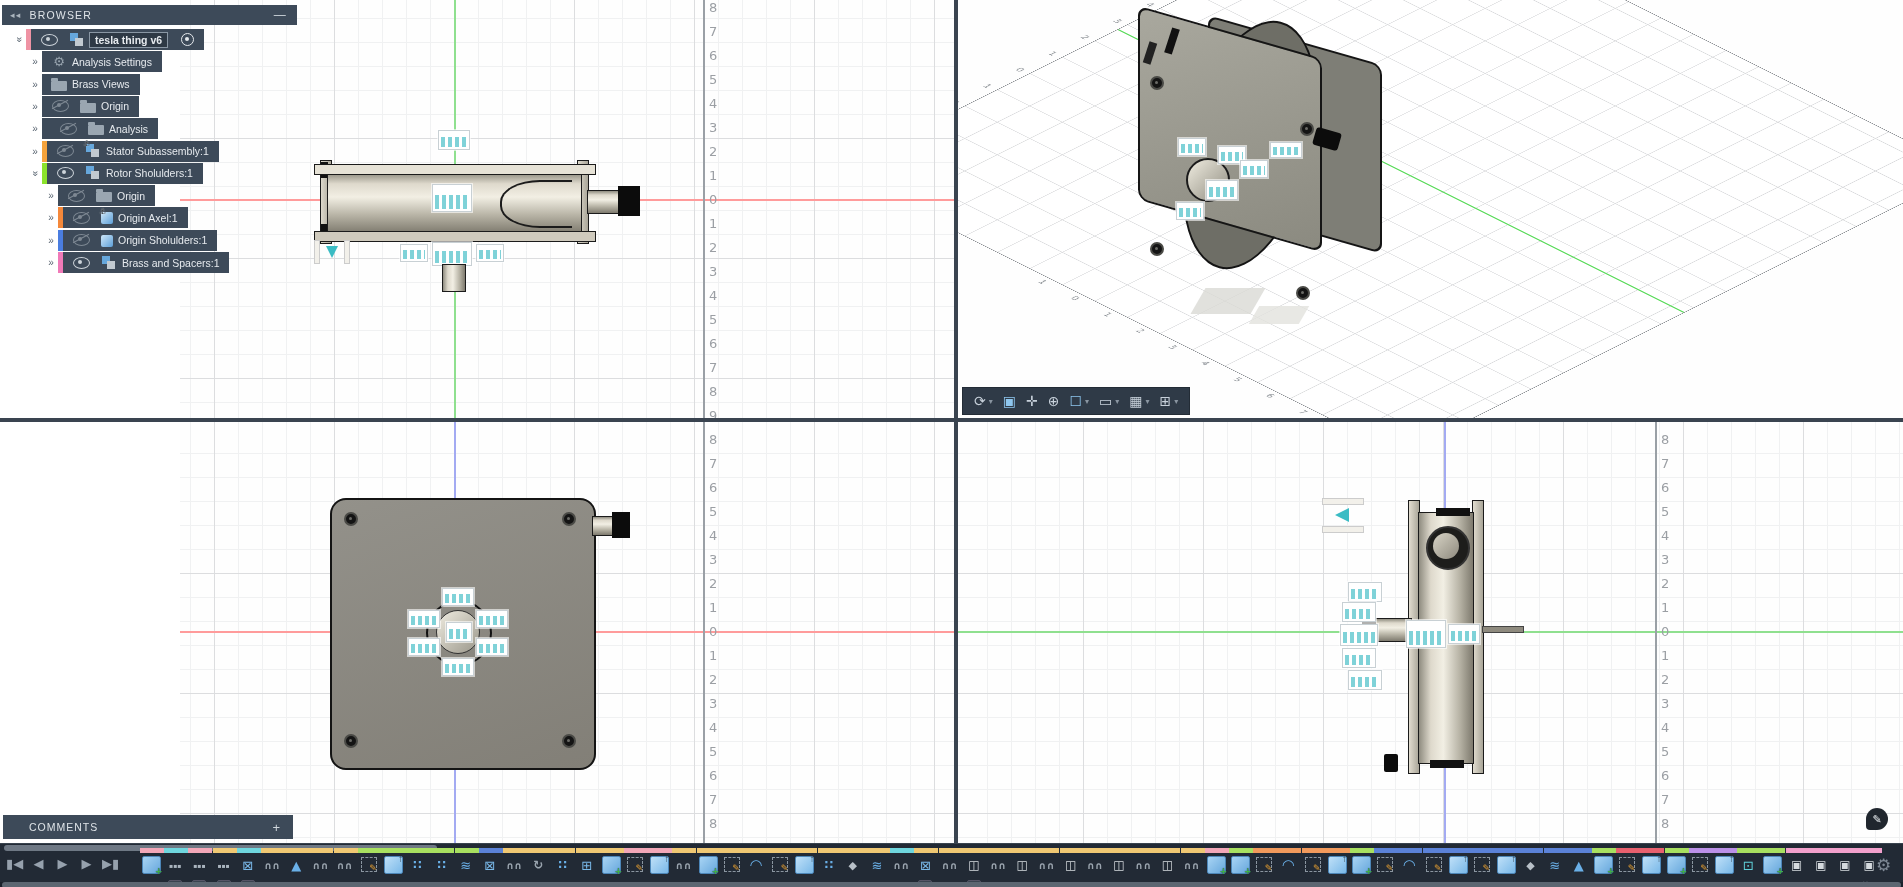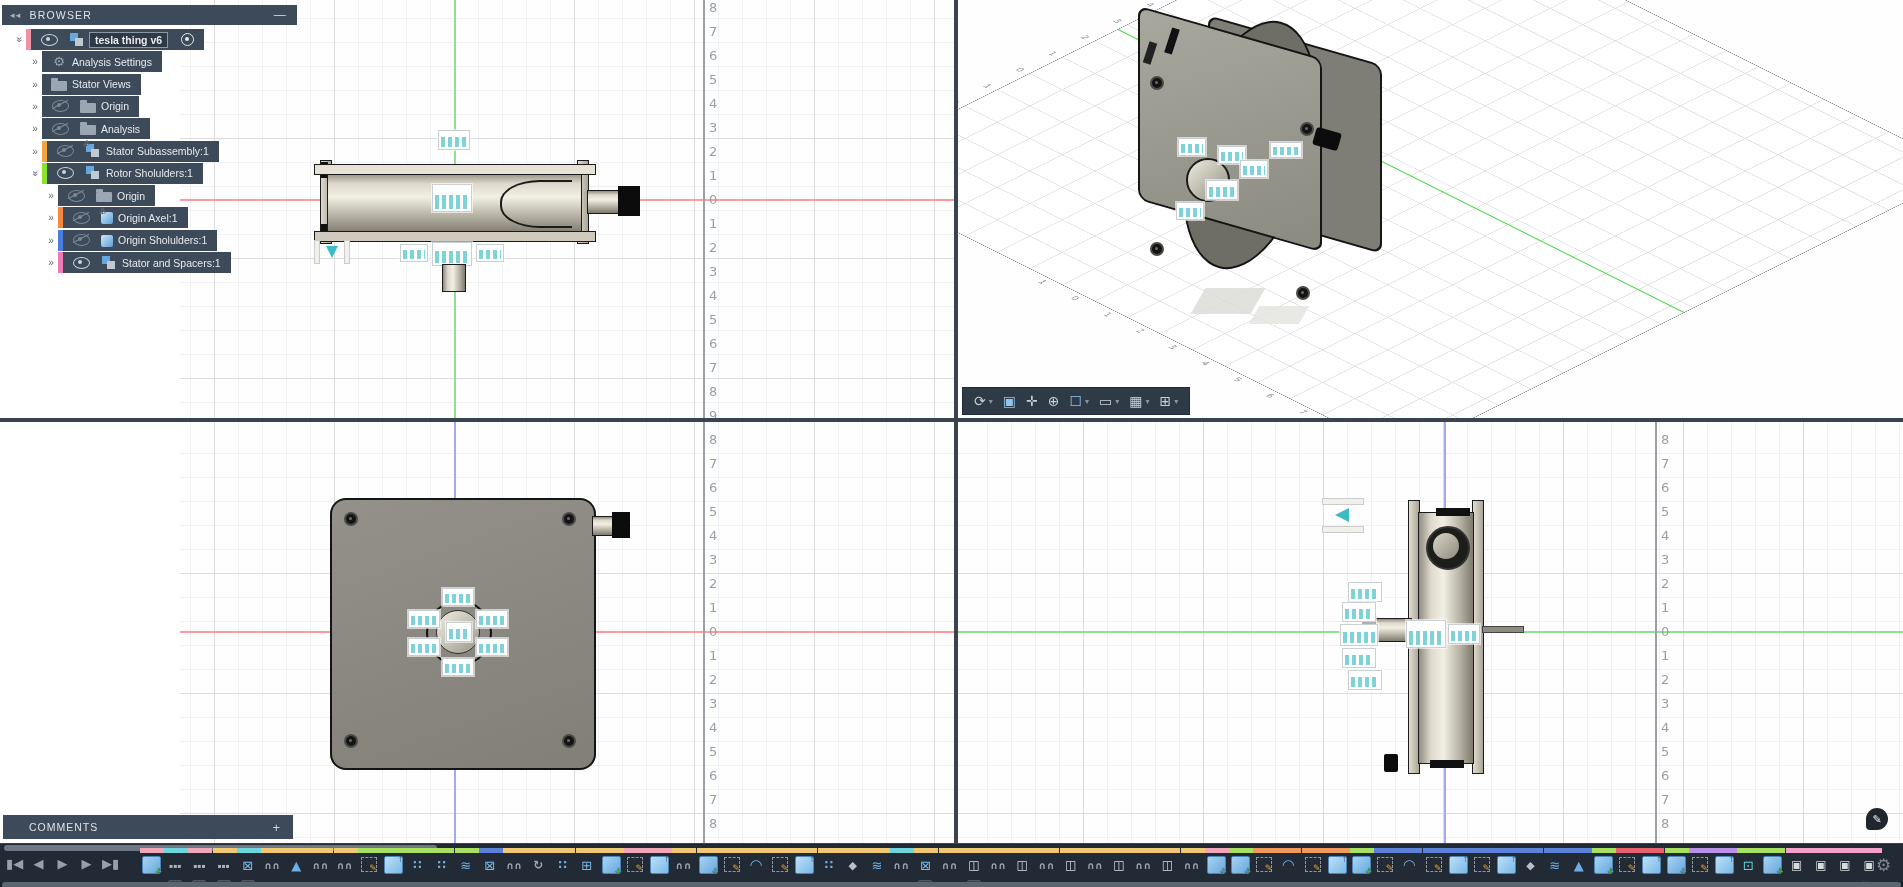--- a/index.html
+++ b/index.html
@@ -361,34 +361,34 @@
           <span class="chev">»</span>
           <div class="rowbox" style="padding-left: 4px;">
             <span class="ic ic-gear">⚙</span>
             <span class="lbl">Analysis Settings</span>
           </div>
         </div>
         <div class="tree-row" style="top: 73.6px; left: 28px;">
           <span class="chev">»</span>
           <div class="rowbox" style="padding-left: 4px;">
             <span class="ic ic-folder"></span>
-            <span class="lbl">Stator Views</span>
+            <span class="lbl">Brass Views</span>
           </div>
         </div>
         <div class="tree-row" style="top: 95.9px; left: 28px;">
           <span class="chev">»</span>
           <div class="rowbox" style="padding-left: 4px;">
             <span class="eye off"></span>
             <span class="ic ic-folder"></span>
             <span class="lbl">Origin</span>
           </div>
         </div>
         <div class="tree-row" style="top: 118.2px; left: 28px;">
           <span class="chev">»</span>
-          <div class="rowbox" style="padding-left: 4px;">
+          <div class="rowbox" style="padding-left: 12px;">
             <span class="eye off"></span>
             <span class="ic ic-folder"></span>
             <span class="lbl">Analysis</span>
           </div>
         </div>
         <div class="tree-row" style="top: 140.5px; left: 28px;">
           <span class="chev">»</span>
           <div class="rowbox">
             <span class="colorbar" style="background: rgb(245, 163, 60);"></span>
             <span class="eye off"></span>
@@ -434,21 +434,21 @@
             <span class="ic ic-body"></span>
             <span class="lbl">Origin Sholulders:1</span>
           </div>
         </div>
         <div class="tree-row" style="top: 252px; left: 44px;">
           <span class="chev">»</span>
           <div class="rowbox">
             <span class="colorbar" style="background: rgb(240, 122, 184);"></span>
             <span class="eye"></span>
             <span class="ic ic-comp"></span>
-            <span class="lbl">Stator and Spacers:1</span>
+            <span class="lbl">Brass and Spacers:1</span>
           </div>
         </div>
       </div>
 </div>
 
 <div id="comments">
   <span class="c-lbl">COMMENTS</span>
   <span class="c-add">+</span>
 </div>
 

